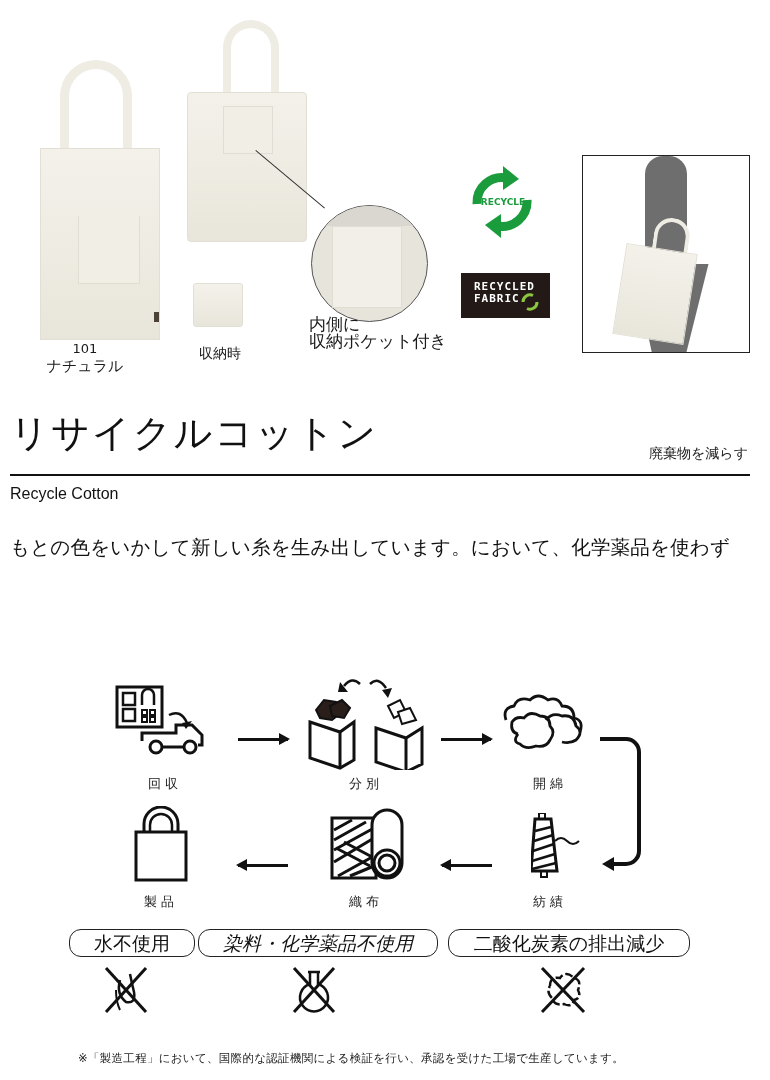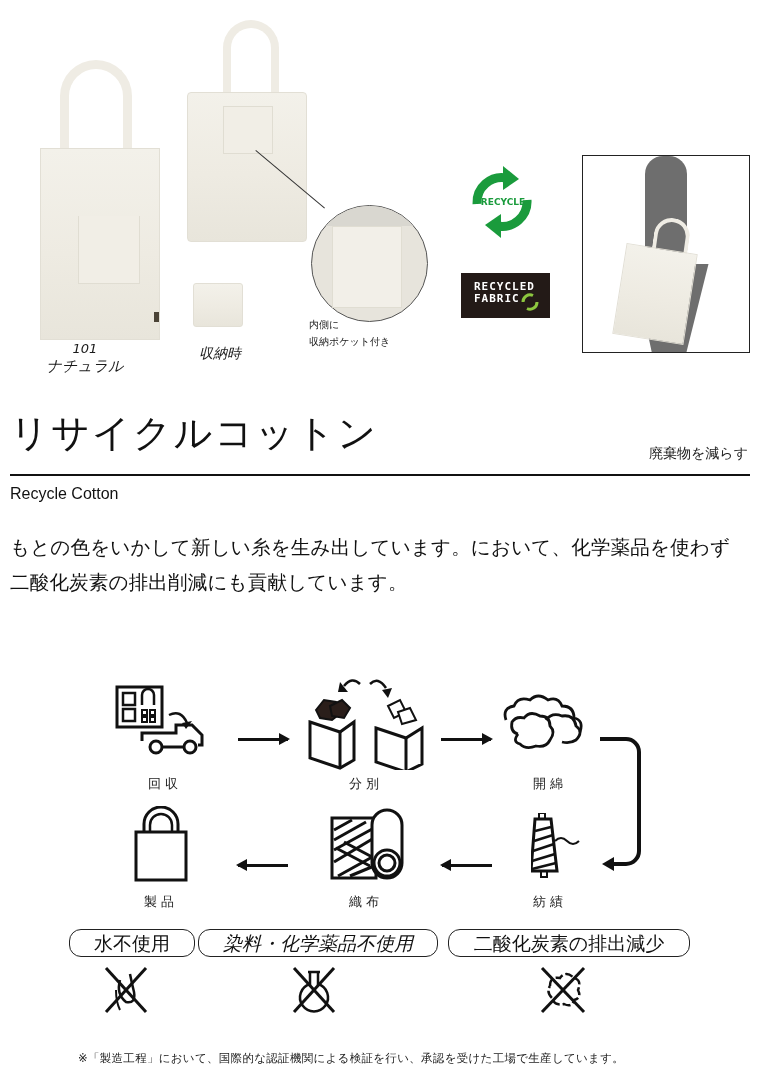--- a/index.html
+++ b/index.html
@@ -8,22 +8,22 @@
     font-family: "DejaVu Sans", "Liberation Sans", sans-serif; color: #1a1a1a;
   }
   .abs { position: absolute; }
 
   
   .bag-body { background: linear-gradient(180deg,#f3f1ea 0%,#eeebe2 55%,#e8e5db 100%); border: 1px solid #e2dfd5; box-sizing: border-box; }
   .bag-handle { border: 9px solid #efece4; border-bottom: none; border-radius: 40px 40px 0 0; box-sizing: border-box; }
   .pocket { border: 1px solid #e0ddd2; background: #f1eee6; box-sizing: border-box; }
   .tag { background: #4b4336; }
 
-  .caption { font-size: 13px; text-align: center; color: #1a1a1a; line-height: 18px; font-style: italic; }
-  .caption-left { font-size: 10px; color: #1a1a1a; line-height: 17px; }
+  .caption { font-size: 13px; text-align: center; color: #1a1a1a; line-height: 18px; }
+  .caption-left { font-size: 17px; color: #1a1a1a; line-height: 17px; }
 
   .zoom-circle { border: 1.5px solid #555; border-radius: 50%; overflow: hidden; background: #e7e4dc; }
   .leader { height: 1px; background: #333; transform-origin: 0 0; }
 
   .recycle-logo { width: 70px; height: 80px; }
   .fabric-badge { background: #231a17; color: #fff; font-family: "DejaVu Sans Mono", "Liberation Mono", monospace; font-weight: bold; font-size: 11px; line-height: 12px; letter-spacing: 1px; padding: 8px 0 0 13px; box-sizing: border-box; }
 
   .photo-frame { border: 1.5px solid #222; background: #fff; box-sizing: border-box; overflow: hidden; }
   .silhouette { background: #6e6e6e; }
 
@@ -104,21 +104,20 @@
   <div class="abs bag-body" style="left:36px;top:92px;width:72px;height:92px;transform:rotate(9deg);"></div>
 </div>
 
 <div class="abs title-jp" style="left:10px;top:408px;">リサイクルコットン</div>
 <div class="abs subtitle-right" style="right:22px;top:445px;">廃棄物を減らす</div>
 <div class="abs divider" style="left:10px;top:474px;width:740px;"></div>
 <div class="abs title-en" style="left:10px;top:485px;">Recycle Cotton</div>
 
 <div class="abs body-text" style="left:10px;top:530px;width:760px;">
   <div>もとの色をいかして新しい糸を生み出しています。において、化学薬品を使わず</div>
-  <div>二酸化炭素の排出削減にも貢献しています。</div>
 </div>
 
 <div class="abs" style="left:114px;top:683px;width:110px;height:80px;">
   <svg width="110" height="80" viewBox="0 0 110 80">
     <rect x="3" y="4" width="45" height="40" fill="none" stroke="#111" stroke-width="3"></rect>
     <rect x="9" y="10" width="12" height="12" fill="none" stroke="#111" stroke-width="2.5"></rect>
     <rect x="9" y="26" width="12" height="12" fill="none" stroke="#111" stroke-width="2.5"></rect>
     <path d="M28 22 V12 a6 6 0 0 1 12 0 V22" fill="none" stroke="#111" stroke-width="2.5"></path>
     <rect x="28" y="27" width="5" height="5" fill="none" stroke="#111" stroke-width="2"></rect>
     <rect x="36" y="27" width="5" height="5" fill="none" stroke="#111" stroke-width="2"></rect>

